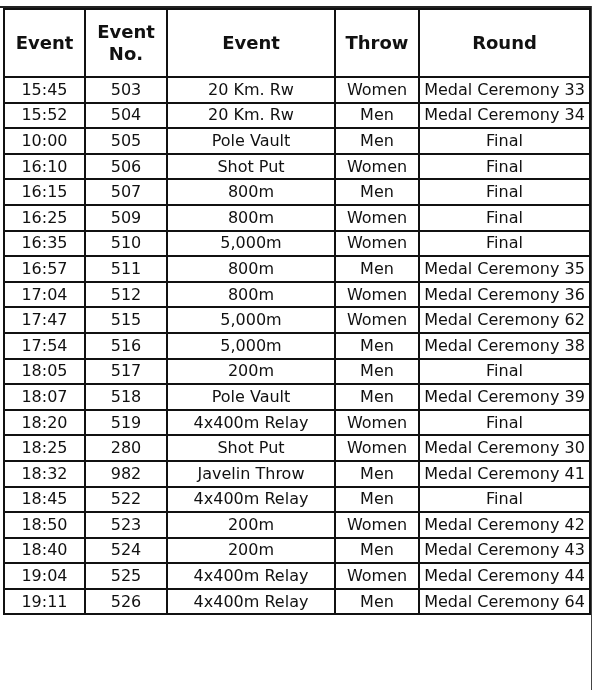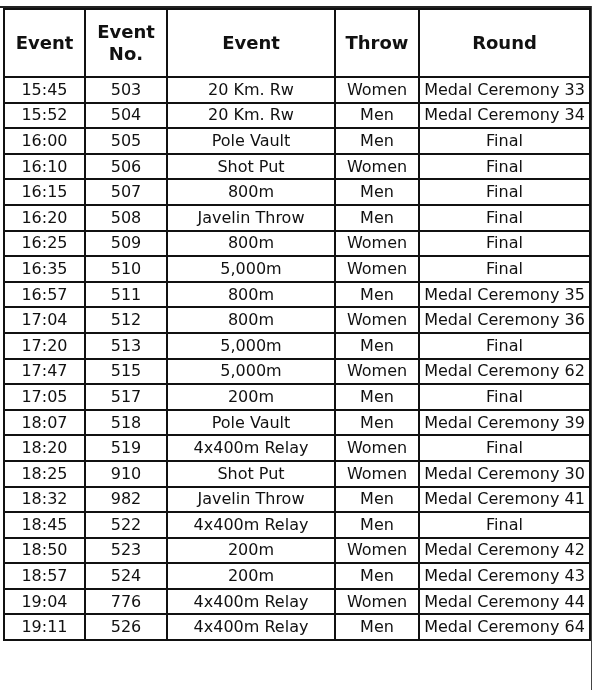--- a/index.html
+++ b/index.html
@@ -47,44 +47,37 @@
         <td class="round-medal">Medal Ceremony 33</td>
       </tr>
       <tr>
         <td>15:52</td>
         <td>504</td>
         <td>20 Km. Rw</td>
         <td>Men</td>
         <td class="round-medal">Medal Ceremony 34</td>
       </tr>
       <tr>
-        <td>16:00</td>
+        <td>10:00</td>
         <td>505</td>
         <td>Pole Vault</td>
         <td>Men</td>
         <td>Final</td>
       </tr>
       <tr>
         <td>16:10</td>
         <td>506</td>
         <td>Shot Put</td>
         <td>Women</td>
         <td>Final</td>
       </tr>
       <tr>
         <td>16:15</td>
         <td>507</td>
         <td>800m</td>
-        <td>Men</td>
-        <td>Final</td>
-      </tr>
-      <tr>
-        <td>16:20</td>
-        <td>508</td>
-        <td>Javelin Throw</td>
         <td>Men</td>
         <td>Final</td>
       </tr>
       <tr>
         <td>16:25</td>
         <td>509</td>
         <td>800m</td>
         <td>Women</td>
         <td>Final</td>
       </tr>
@@ -103,35 +96,35 @@
         <td class="round-medal">Medal Ceremony 35</td>
       </tr>
       <tr>
         <td>17:04</td>
         <td>512</td>
         <td>800m</td>
         <td>Women</td>
         <td class="round-medal">Medal Ceremony 36</td>
       </tr>
       <tr>
-        <td>17:20</td>
-        <td>513</td>
-        <td>5,000m</td>
-        <td>Men</td>
-        <td>Final</td>
-      </tr>
-      <tr>
         <td>17:47</td>
         <td>515</td>
         <td>5,000m</td>
         <td>Women</td>
         <td class="round-medal">Medal Ceremony 62</td>
       </tr>
       <tr>
-        <td>17:05</td>
+        <td>17:54</td>
+        <td>516</td>
+        <td>5,000m</td>
+        <td>Men</td>
+        <td class="round-medal">Medal Ceremony 38</td>
+      </tr>
+      <tr>
+        <td>18:05</td>
         <td>517</td>
         <td>200m</td>
         <td>Men</td>
         <td>Final</td>
       </tr>
       <tr>
         <td>18:07</td>
         <td>518</td>
         <td>Pole Vault</td>
         <td>Men</td>
@@ -139,21 +132,21 @@
       </tr>
       <tr>
         <td>18:20</td>
         <td>519</td>
         <td>4x400m Relay</td>
         <td>Women</td>
         <td>Final</td>
       </tr>
       <tr>
         <td>18:25</td>
-        <td>910</td>
+        <td>280</td>
         <td>Shot Put</td>
         <td>Women</td>
         <td class="round-medal">Medal Ceremony 30</td>
       </tr>
       <tr>
         <td>18:32</td>
         <td>982</td>
         <td>Javelin Throw</td>
         <td>Men</td>
         <td class="round-medal">Medal Ceremony 41</td>
@@ -166,29 +159,29 @@
         <td>Final</td>
       </tr>
       <tr>
         <td>18:50</td>
         <td>523</td>
         <td>200m</td>
         <td>Women</td>
         <td class="round-medal">Medal Ceremony 42</td>
       </tr>
       <tr>
-        <td>18:57</td>
+        <td>18:40</td>
         <td>524</td>
         <td>200m</td>
         <td>Men</td>
         <td class="round-medal">Medal Ceremony 43</td>
       </tr>
       <tr>
         <td>19:04</td>
-        <td>776</td>
+        <td>525</td>
         <td>4x400m Relay</td>
         <td>Women</td>
         <td class="round-medal">Medal Ceremony 44</td>
       </tr>
       <tr>
         <td>19:11</td>
         <td>526</td>
         <td>4x400m Relay</td>
         <td>Men</td>
         <td class="round-medal">Medal Ceremony 64</td>

